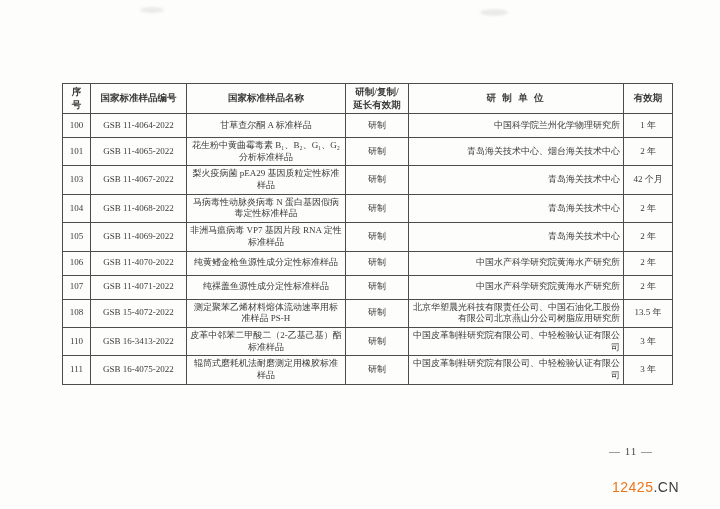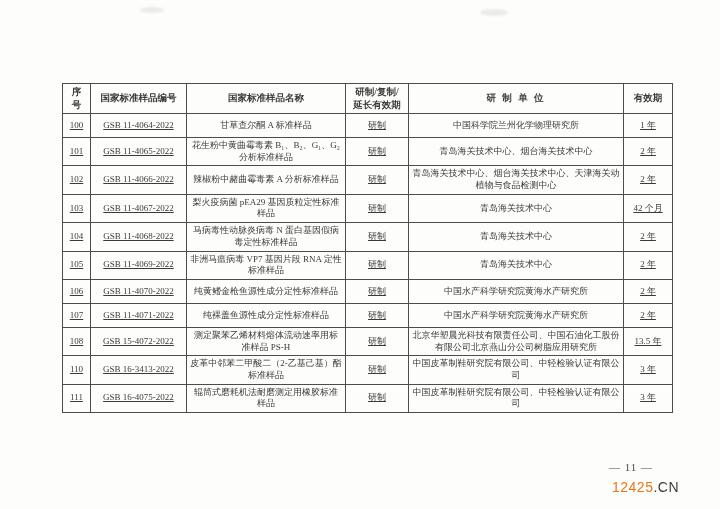--- a/index.html
+++ b/index.html
@@ -48,27 +48,27 @@
   table.samples thead tr { height: 30px; }
   table.samples tbody tr { height: 24px; }
   table.samples th {
     font-weight: bold;
     font-size: 9.5px;
     text-align: center;
     white-space: pre-line;
     padding: 1px 2px;
   }
   th.h-unit { letter-spacing: 2px; }
-  td.col-no, td.col-code, td.col-type, td.col-validity { text-align: center; text-decoration: underline; }
+  td.col-no, td.col-code, td.col-type, td.col-validity { text-align: center; }
   td.col-name { text-align: center; padding: 2px 4px; }
-  td.col-unit { text-align: center; padding: 2px 5px; }
+  td.col-unit { text-align: right; padding: 2px 5px; }
 
   .page-number {
     position: absolute;
-    top: 461px;
+    top: 445px;
     left: 600px;
     width: 62px;
     text-align: center;
     font-size: 11px;
     color: #4a4a48;
     letter-spacing: 1px;
   }
   .watermark {
     position: absolute;
     top: 479px;
@@ -120,28 +120,20 @@
         </tr>
         <tr>
           <td class="col-no">101</td>
           <td class="col-code">GSB 11-4065-2022</td>
           <td class="col-name">花生粉中黄曲霉毒素 B₁、B₂、G₁、G₂分析标准样品</td>
           <td class="col-type">研制</td>
           <td class="col-unit">青岛海关技术中心、烟台海关技术中心</td>
           <td class="col-validity">2 年</td>
         </tr>
         <tr>
-          <td class="col-no">102</td>
-          <td class="col-code">GSB 11-4066-2022</td>
-          <td class="col-name">辣椒粉中赭曲霉毒素 A 分析标准样品</td>
-          <td class="col-type">研制</td>
-          <td class="col-unit">青岛海关技术中心、烟台海关技术中心、天津海关动植物与食品检测中心</td>
-          <td class="col-validity">2 年</td>
-        </tr>
-        <tr>
           <td class="col-no">103</td>
           <td class="col-code">GSB 11-4067-2022</td>
           <td class="col-name">梨火疫病菌 pEA29 基因质粒定性标准样品</td>
           <td class="col-type">研制</td>
           <td class="col-unit">青岛海关技术中心</td>
           <td class="col-validity">42 个月</td>
         </tr>
         <tr>
           <td class="col-no">104</td>
           <td class="col-code">GSB 11-4068-2022</td>

